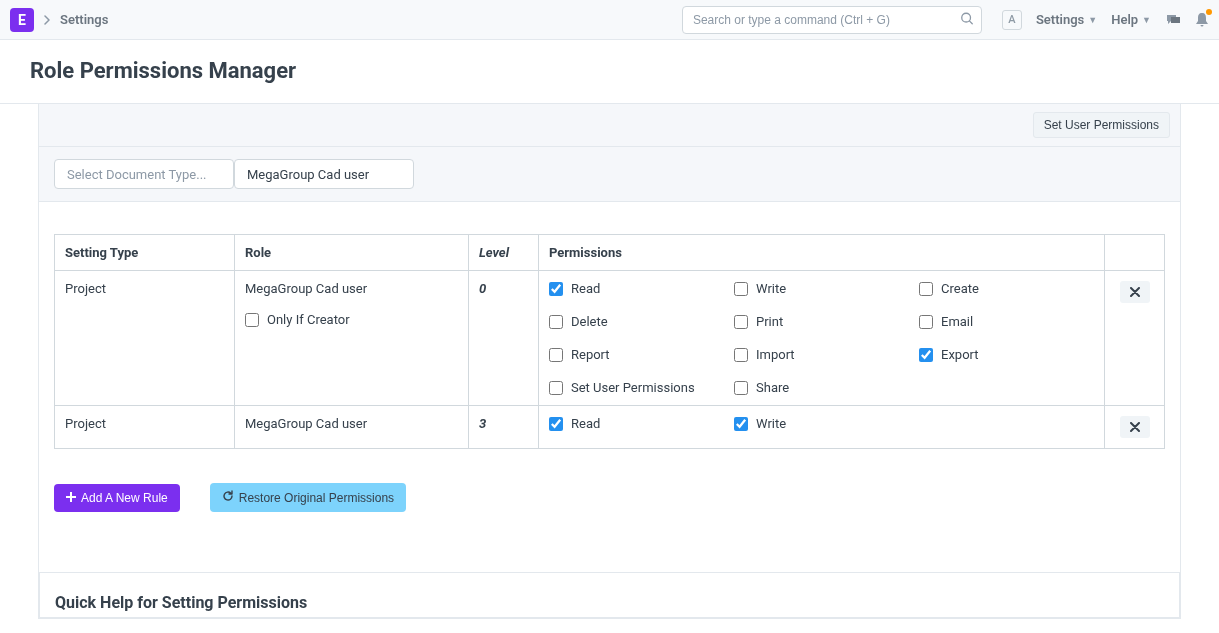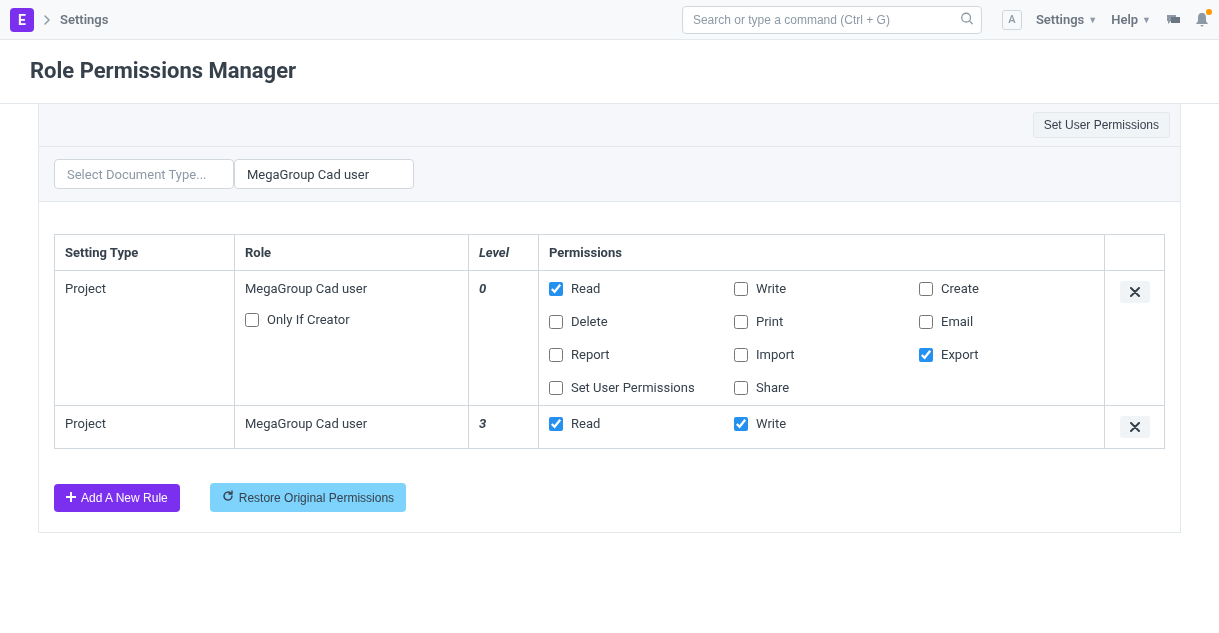--- a/index.html
+++ b/index.html
@@ -475,15 +475,18 @@
       <button class="btn-default">
         <span>
           <svg width="12" height="12" viewBox="0 0 12 12">
               <path d="M10 6 a4 4 0 1 1 -1.2 -2.8 M10 1 v3 h-3" stroke="#36414c" stroke-width="1.4" fill="none" stroke-linecap="round" stroke-linejoin="round"></path>
             </svg>
         </span>
         <span>Restore Original Permissions</span>
       </button>
     </div>
 
+    <div class="help-section">
+      <div class="help-title">Quick Help for Setting Permissions</div>
+    </div>
 
   </div>
 </div>
 
 </body></html>

